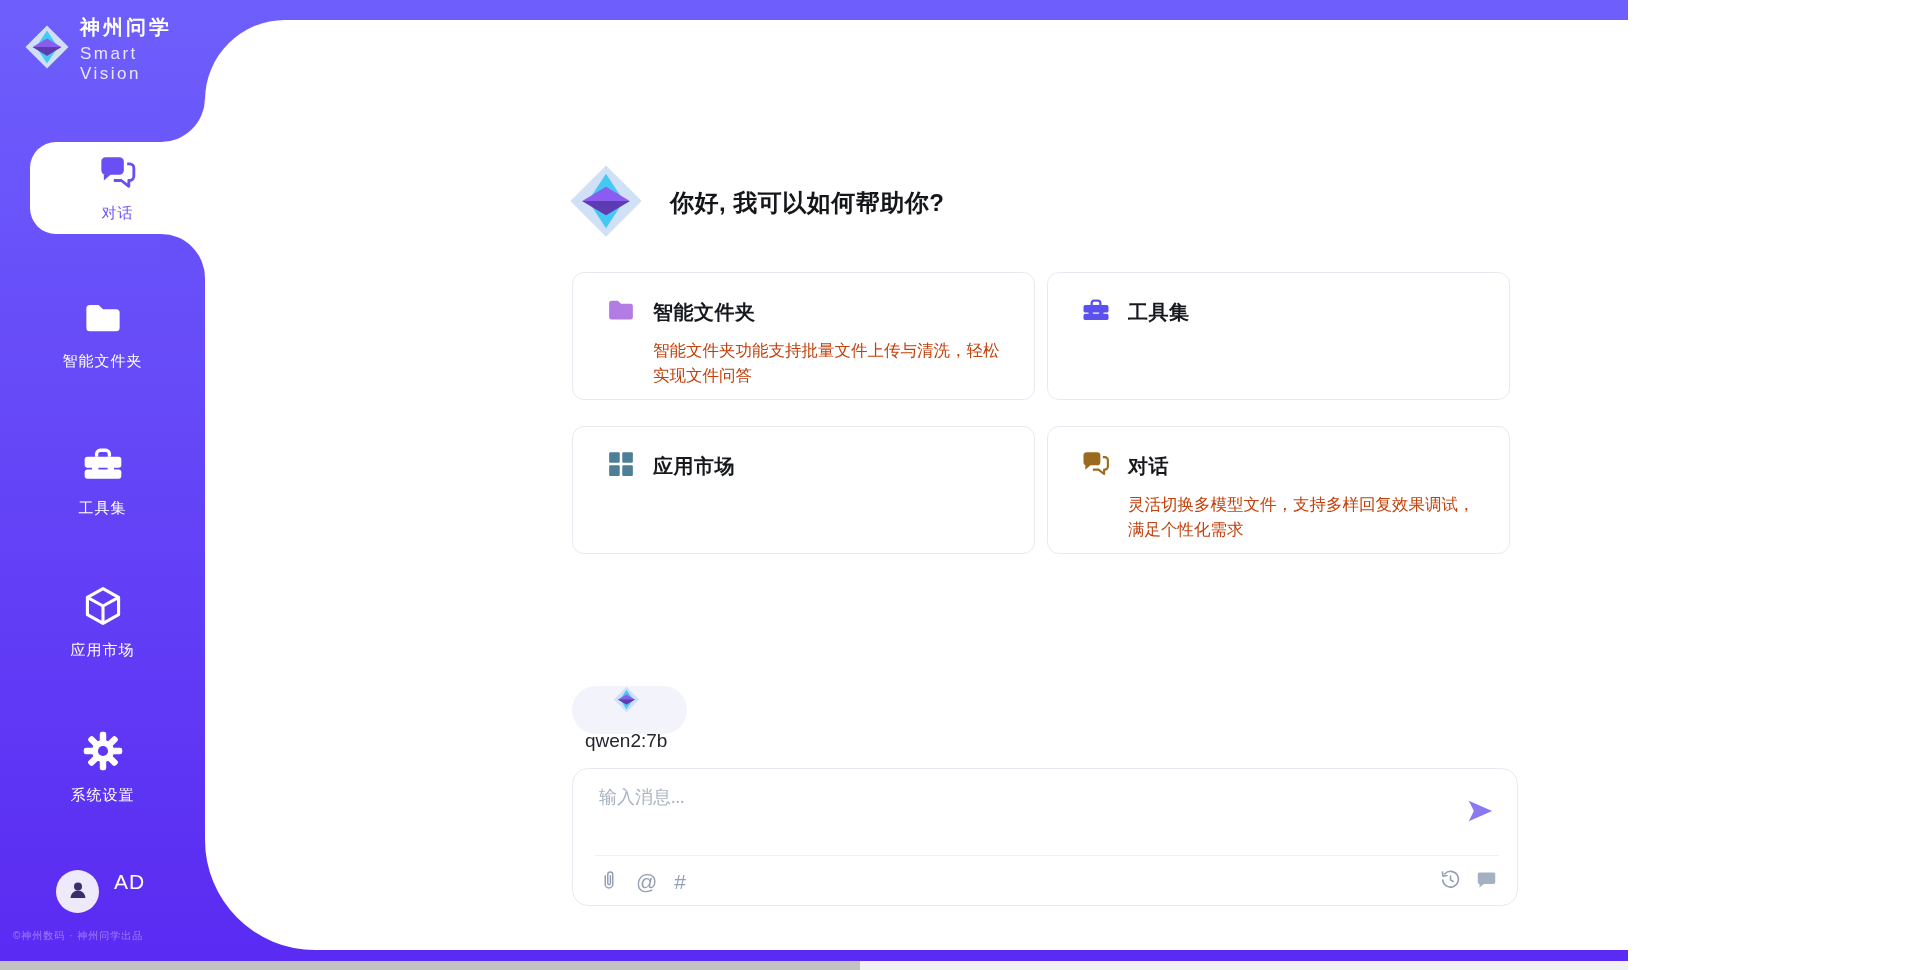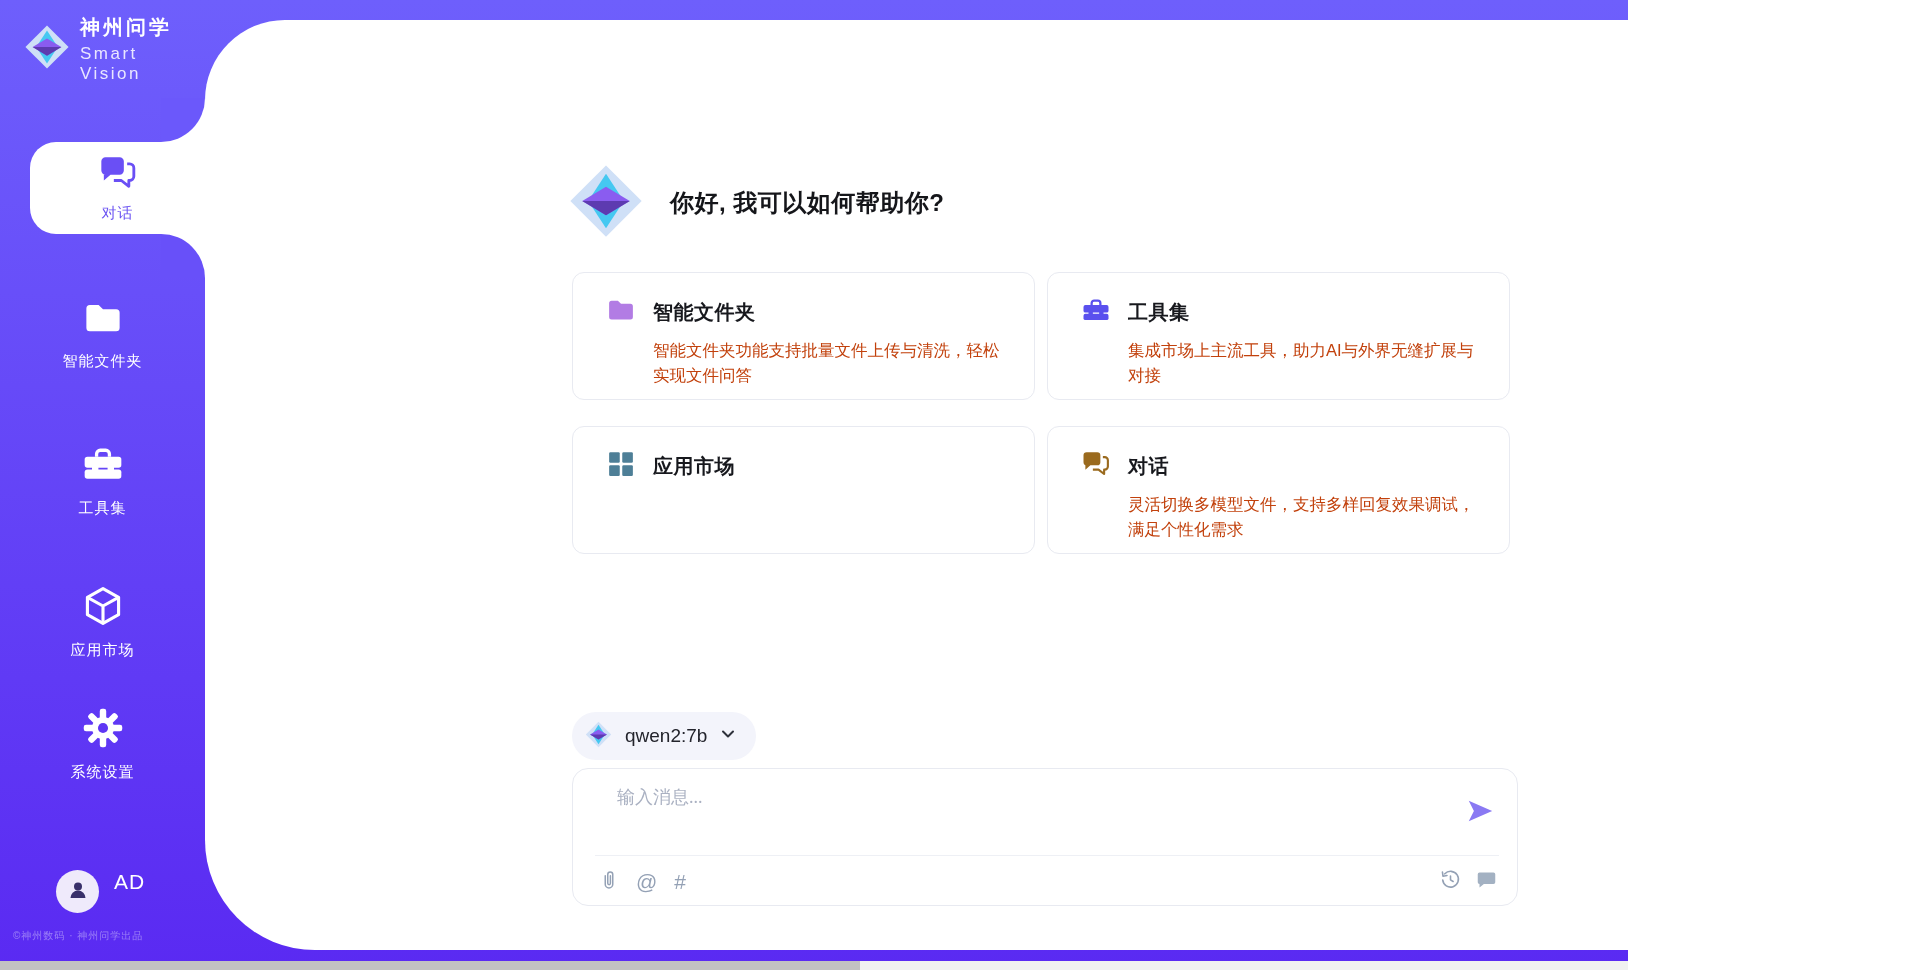--- a/index.html
+++ b/index.html
@@ -11,21 +11,21 @@
   
   .sidebar { position:absolute; left:0; top:0; width:205px; height:100%; z-index:2; }
   .brand { position:absolute; left:24px; top:14px; display:flex; align-items:center; gap:10px; }
   .brand-name { color:#fff; font-size:20px; font-weight:700; letter-spacing:3px; }
   .brand-sub { color:#e9e6ff; font-size:17px; letter-spacing:2.5px; margin-top:3px; }
 
   .nav-item { position:absolute; left:0; width:205px; display:flex; flex-direction:column;
     align-items:center; gap:9px; color:#fff; cursor:pointer; }
   .nav-item .nav-label { font-size:15px; letter-spacing:1px; }
   .nav-folders { top:297px; } .nav-tools { top:442px; }
-  .nav-market { top:584px; } .nav-settings { top:706px; }
+  .nav-market { top:584px; } .nav-settings { top:729px; }
 
   .nav-active { position:absolute; left:30px; top:142px; width:175px; height:92px;
     background:#fff; border-radius:26px 0 0 26px; display:flex; flex-direction:column;
     align-items:center; justify-content:center; gap:7px; color:#6a4ff5; cursor:pointer; }
   .nav-active .nav-label { color:#6951f2; font-size:15px; letter-spacing:1px; }
   .notch { position:absolute; right:0; width:44px; height:44px; background:#fff; }
   .notch::before { content:""; position:absolute; inset:0; }
   .notch-top { top:-44px; } .notch-top::before { background:#6b58fb; border-bottom-right-radius:44px; }
   .notch-bottom { bottom:-44px; } .notch-bottom::before { background:#6850f9; border-top-right-radius:44px; }
 
@@ -47,28 +47,28 @@
   .cards { position:absolute; left:367px; top:252px; display:grid;
     grid-template-columns:463px 463px; column-gap:12px; row-gap:26px; }
   .card { height:128px; background:#fff; border:1px solid #e8eaf1; border-radius:12px;
     padding:22px 24px 0 33px; cursor:pointer; }
   .card-head { display:flex; align-items:center; gap:17px; }
   .card-title { font-size:20px; font-weight:700; color:#17181d; letter-spacing:0.5px; }
   .card-desc { margin:9px 0 0 47px; font-size:16.5px; color:#c2410c; line-height:1.5; }
   .ic-folder { color:#b27ce4; } .ic-toolbox { color:#5a50ee; }
   .ic-grid { color:#4e7f97; } .ic-chat-card { color:#9a6a1e; }
 
-  .model-pill { position:absolute; left:367px; top:692px; height:48px; border-radius:24px;
+  .model-pill { position:absolute; left:367px; top:666px; height:48px; border-radius:24px;
     background:#f3f4fb; display:flex; align-items:center; gap:13px; padding:0 20px 0 13px;
-    cursor:pointer; }
+    cursor:pointer;flex-direction:column; }
   .model-name { font-size:19px; color:#23242c; }
 
   .composer { position:absolute; left:367px; top:748px; width:946px; height:138px;
     border:1px solid #e8eaf1; border-radius:16px; background:#fff; }
-  .composer textarea { position:absolute; left:44px; top:16px; width:820px; height:58px;
+  .composer textarea { position:absolute; left:26px; top:16px; width:820px; height:58px;
     border:none; outline:none; resize:none; font-size:18px; color:#2a2d36;
     font-family:Liberation Serif, serif; background:transparent; }
   .composer textarea::placeholder { color:#aab1c2; }
   .send-btn { position:absolute; right:18px; top:24px; width:38px; height:38px; border:none;
     background:transparent; cursor:pointer; display:flex; align-items:center; justify-content:center; }
   .composer-divider { position:absolute; left:22px; right:18px; top:86px; height:1px; background:#eef0f5; }
   .composer-tools { position:absolute; left:26px; right:20px; top:97px; height:32px;
     display:flex; align-items:center; gap:17px; color:#94a1b5; }
   .tool-btn { border:none; background:transparent; color:#94a1b5; cursor:pointer;
     display:flex; align-items:center; justify-content:center; font-size:21px;
@@ -211,21 +211,20 @@
             <svg width="30" height="30" viewBox="0 0 48 48" fill="currentColor">
               <rect x="4" y="16" width="40" height="12" rx="3"></rect>
               <rect x="4" y="30" width="40" height="10" rx="3"></rect>
               <rect x="12" y="21" width="7" height="12" rx="2"></rect>
               <rect x="29" y="21" width="7" height="12" rx="2"></rect>
               <path d="M17 16v-3a4 4 0 0 1 4-4h6a4 4 0 0 1 4 4v3" fill="none" stroke="currentColor" stroke-width="3.6"></path>
             </svg>
           </span>
           <span class="card-title">工具集</span>
         </div>
-        <p class="card-desc">集成市场上主流工具，助力AI与外界无缝扩展与对接</p>
       </div>
 
       <div class="card">
         <div class="card-head">
           <span class="ic-grid">
             <svg width="30" height="30" viewBox="0 0 48 48" fill="currentColor">
               <rect x="5" y="5" width="17" height="17" rx="2"></rect>
               <rect x="26" y="5" width="17" height="17" rx="2"></rect>
               <rect x="5" y="26" width="17" height="17" rx="2"></rect>
               <rect x="26" y="26" width="17" height="17" rx="2"></rect>

